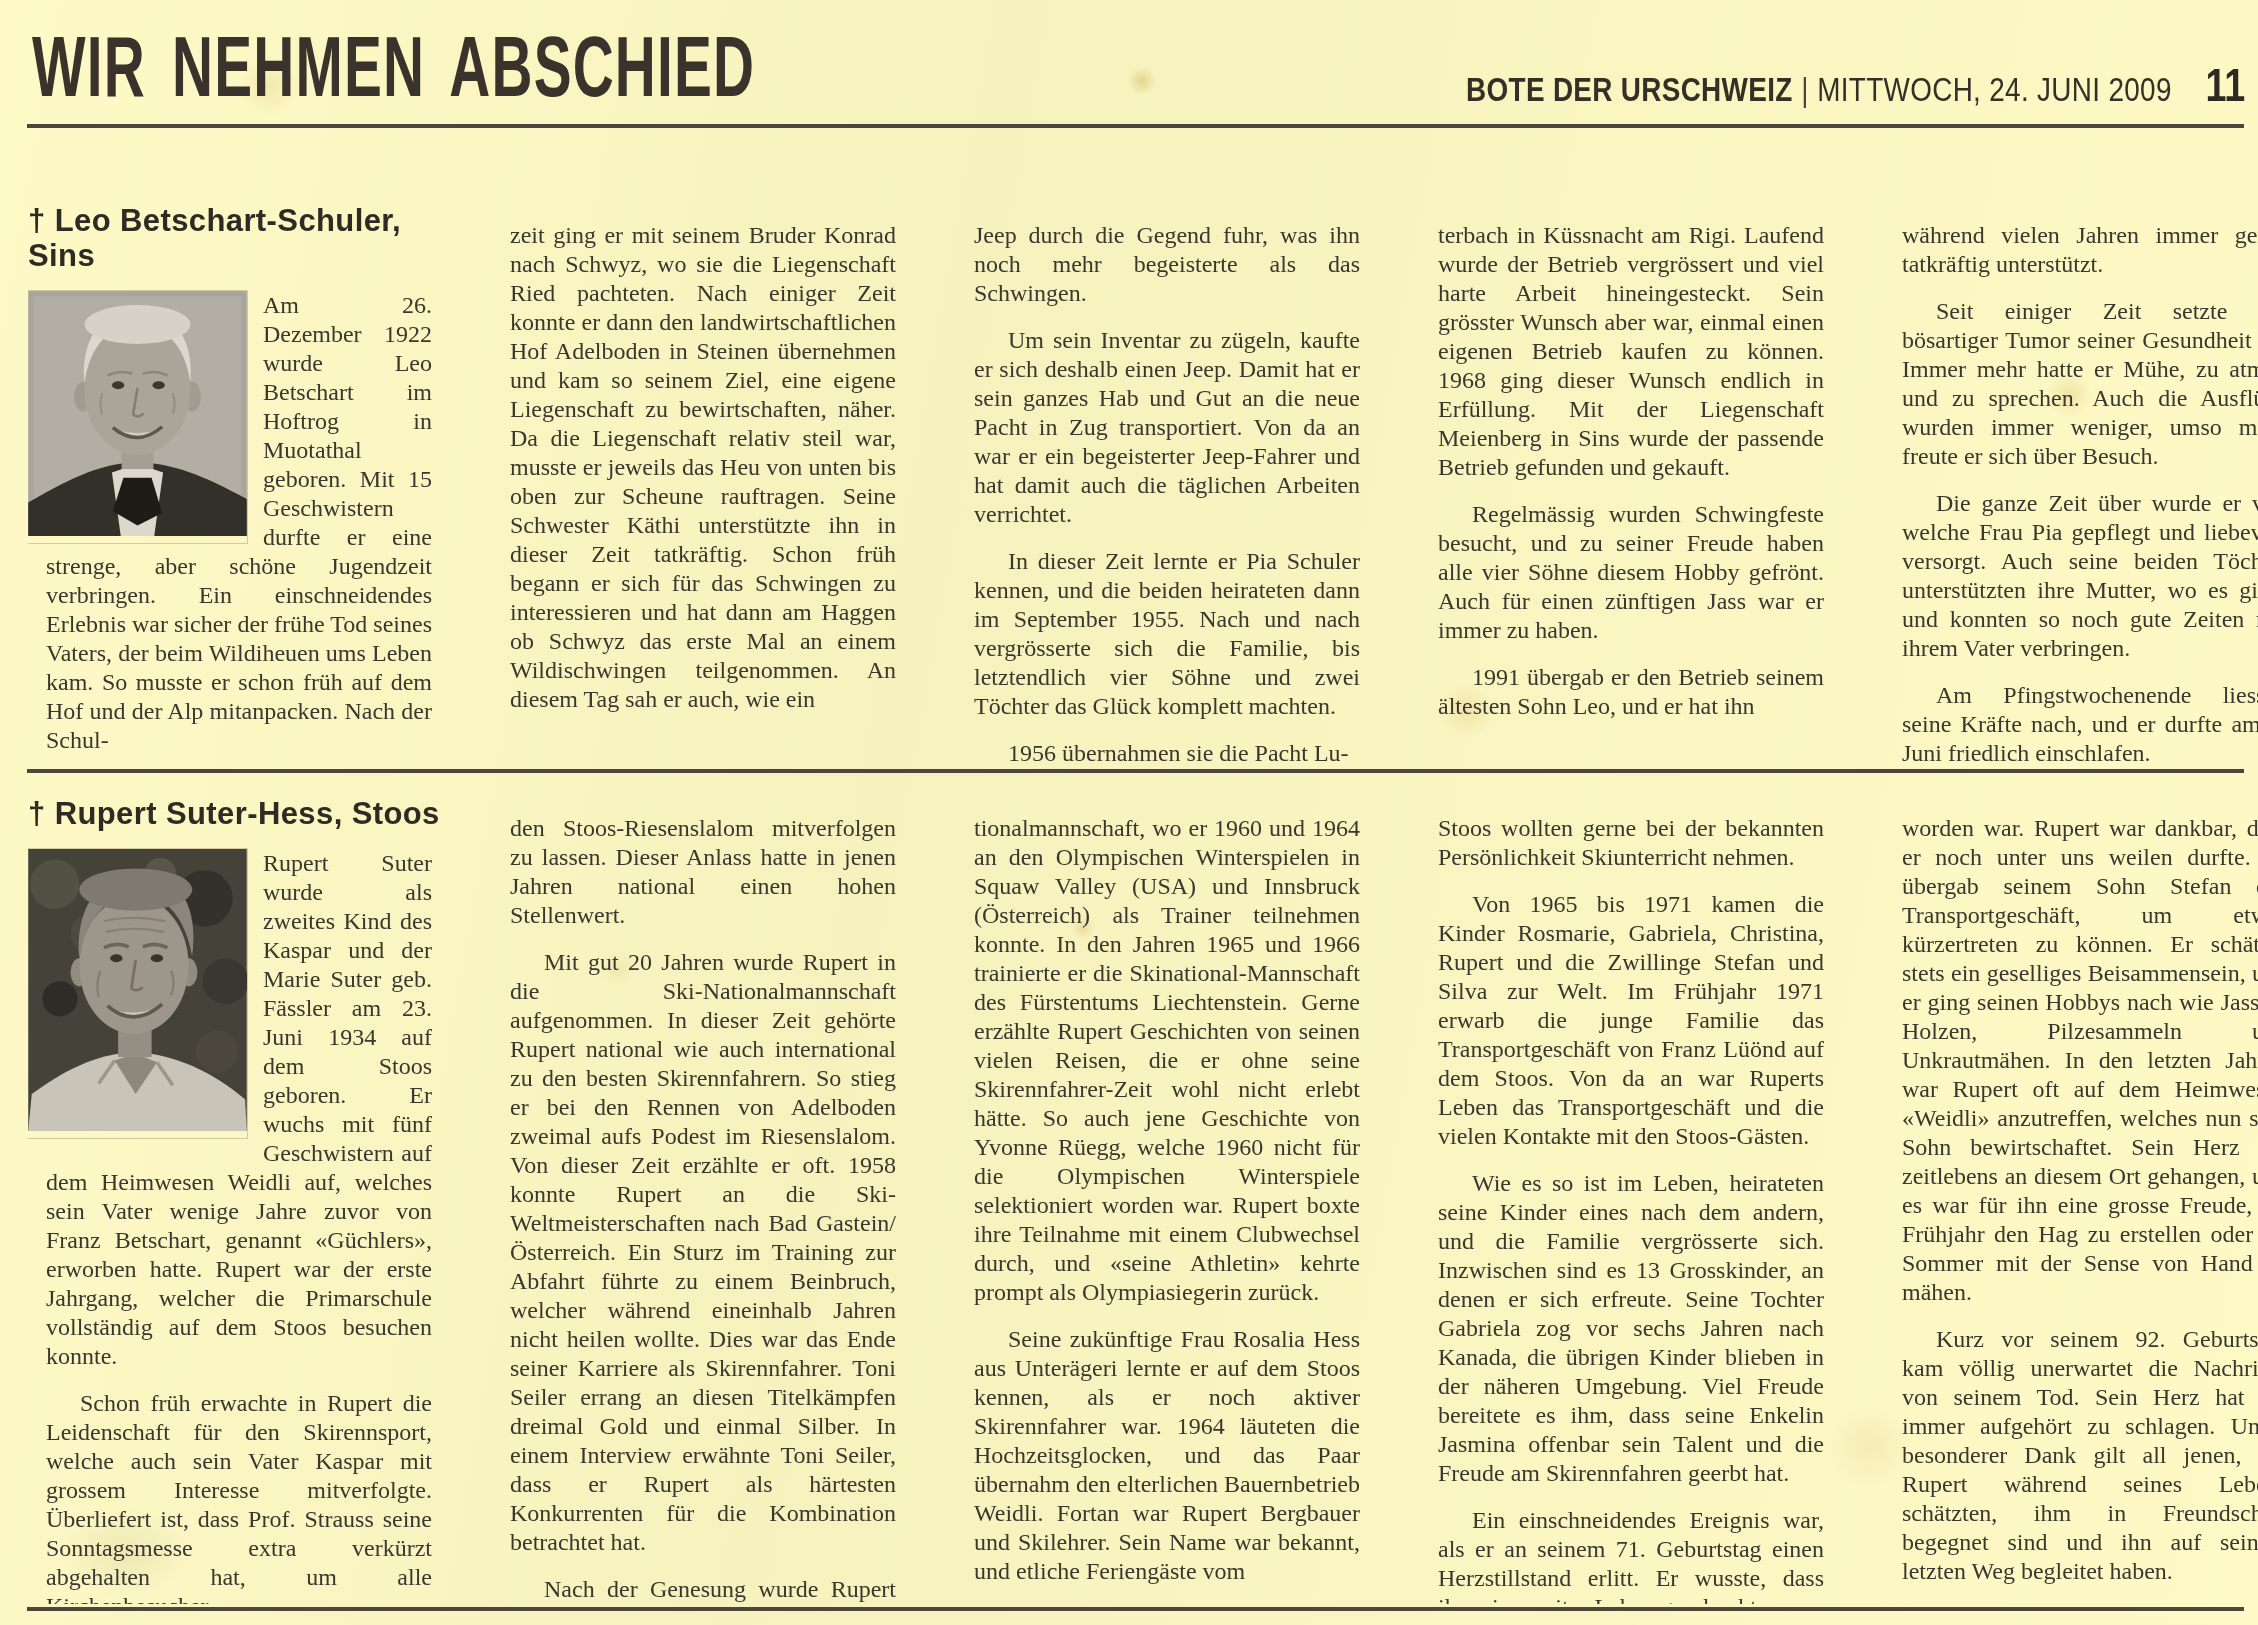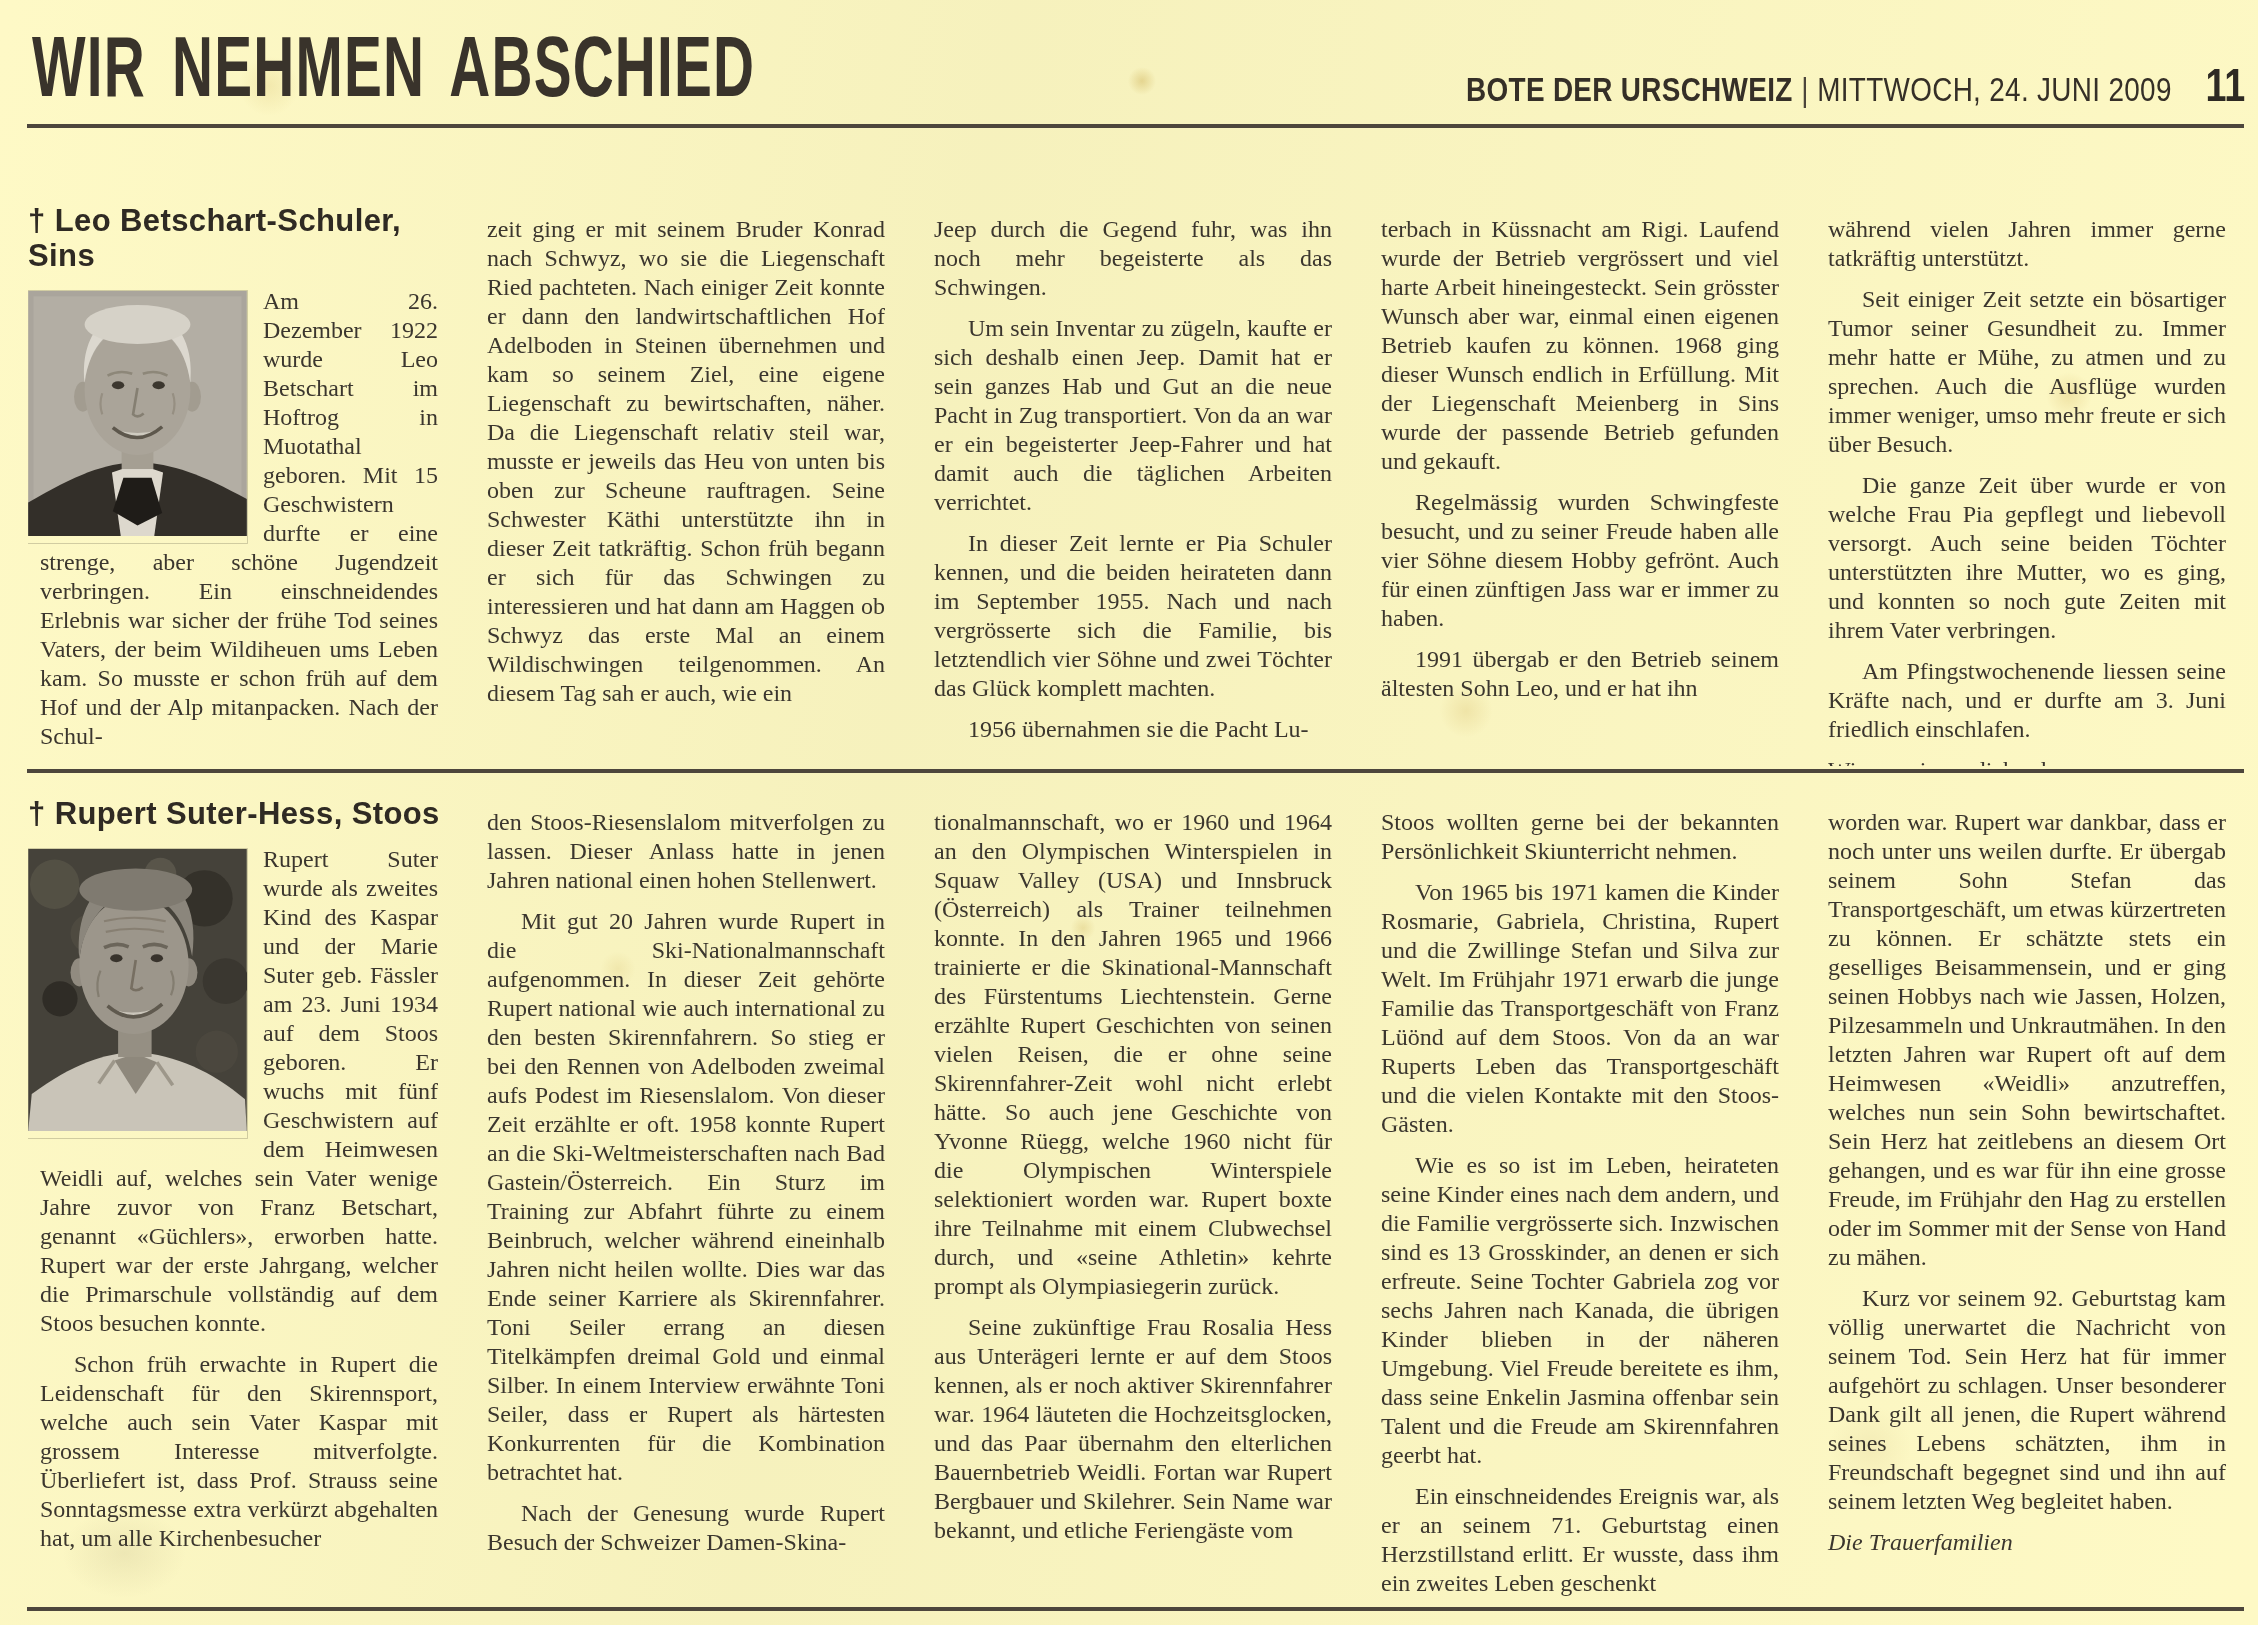--- a/index.html
+++ b/index.html
@@ -62,21 +62,21 @@
 
   
   .rule { position: absolute; left: 26.5px; right: 14px; height: 3.5px; background: #4d463c; }
   #rule-top    { top: 124px; }
   #rule-mid    { top: 769px; }
   #rule-bottom { top: 1607px; }
 
   
   .obit {
     position: absolute; left: 28px; width: 2207px;
-    display: flex; gap: 25px;
+    display: flex; gap: 42px;
   }
   #obit-leo    { top: 203px; height: 563px; }
   #obit-rupert { top: 796px; height: 808px; }
 
   .col {
     width: 422px; flex: 0 0 422px;
     text-align: justify;
     font-size: 24px;
     line-height: 29px;
     color: #3b362e;
@@ -85,21 +85,21 @@
   .obit-heading {
     font-family: "Liberation Sans", sans-serif;
     font-weight: bold;
     font-size: 31px;
     line-height: 35px;
     letter-spacing: 0.4px;
     color: #2f2a23;
     margin: 0 0 14px 0;
     text-align: left;
   }
-  .col p { margin: 12px; font-family: Liberation Serif, serif; }
+  .col p { margin: 18px; font-family: Liberation Serif, serif; }
   .col p.ind { text-indent: 34px; }
   .col p.fam { font-style: italic; }
 
   .photo { display: block; float: left; margin: 3.5px 16px 5.3px 0; box-shadow: 0 0 0 0.9px rgba(60,55,45,0.25); }
 </style>
 </head>
 <body>
 
 <div class="page">
 

